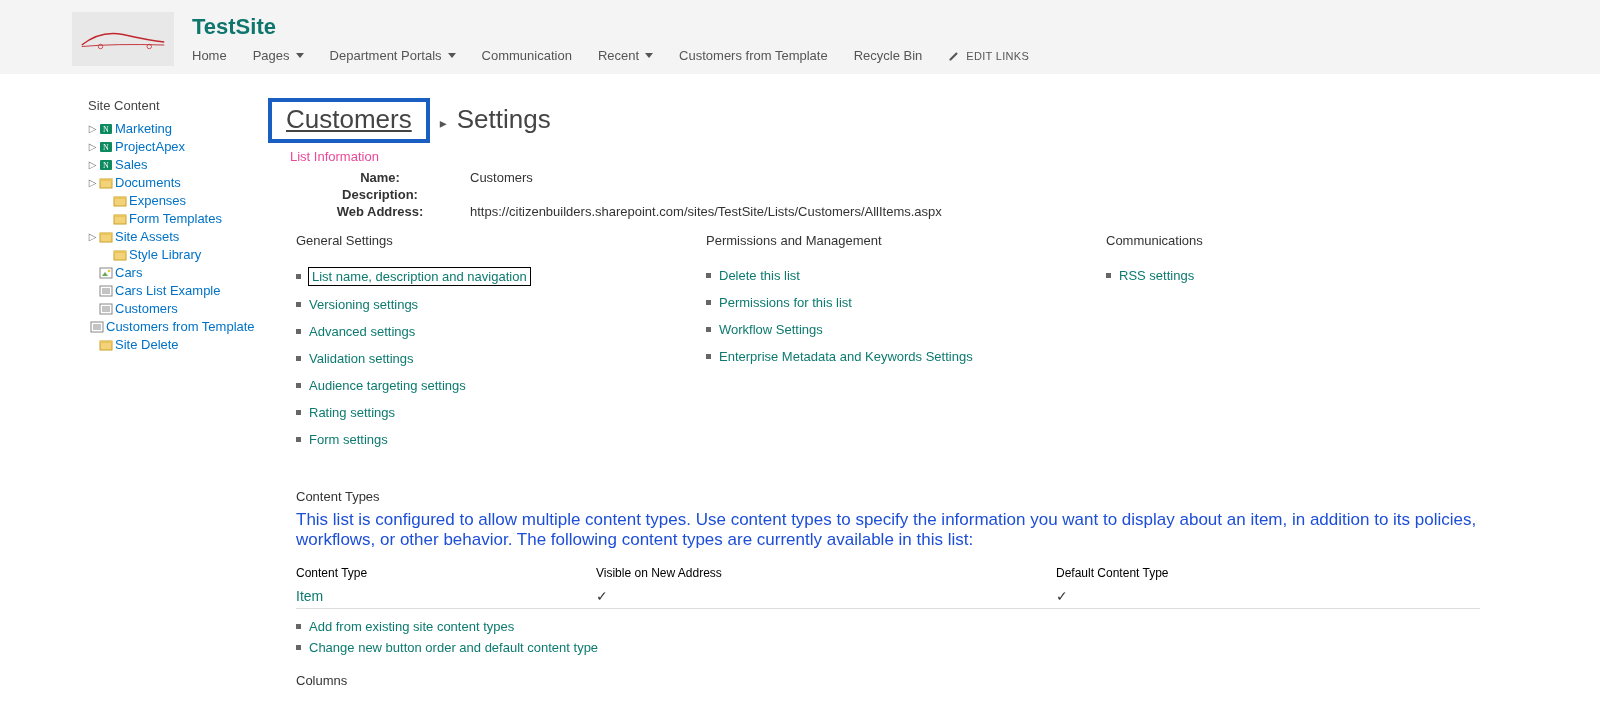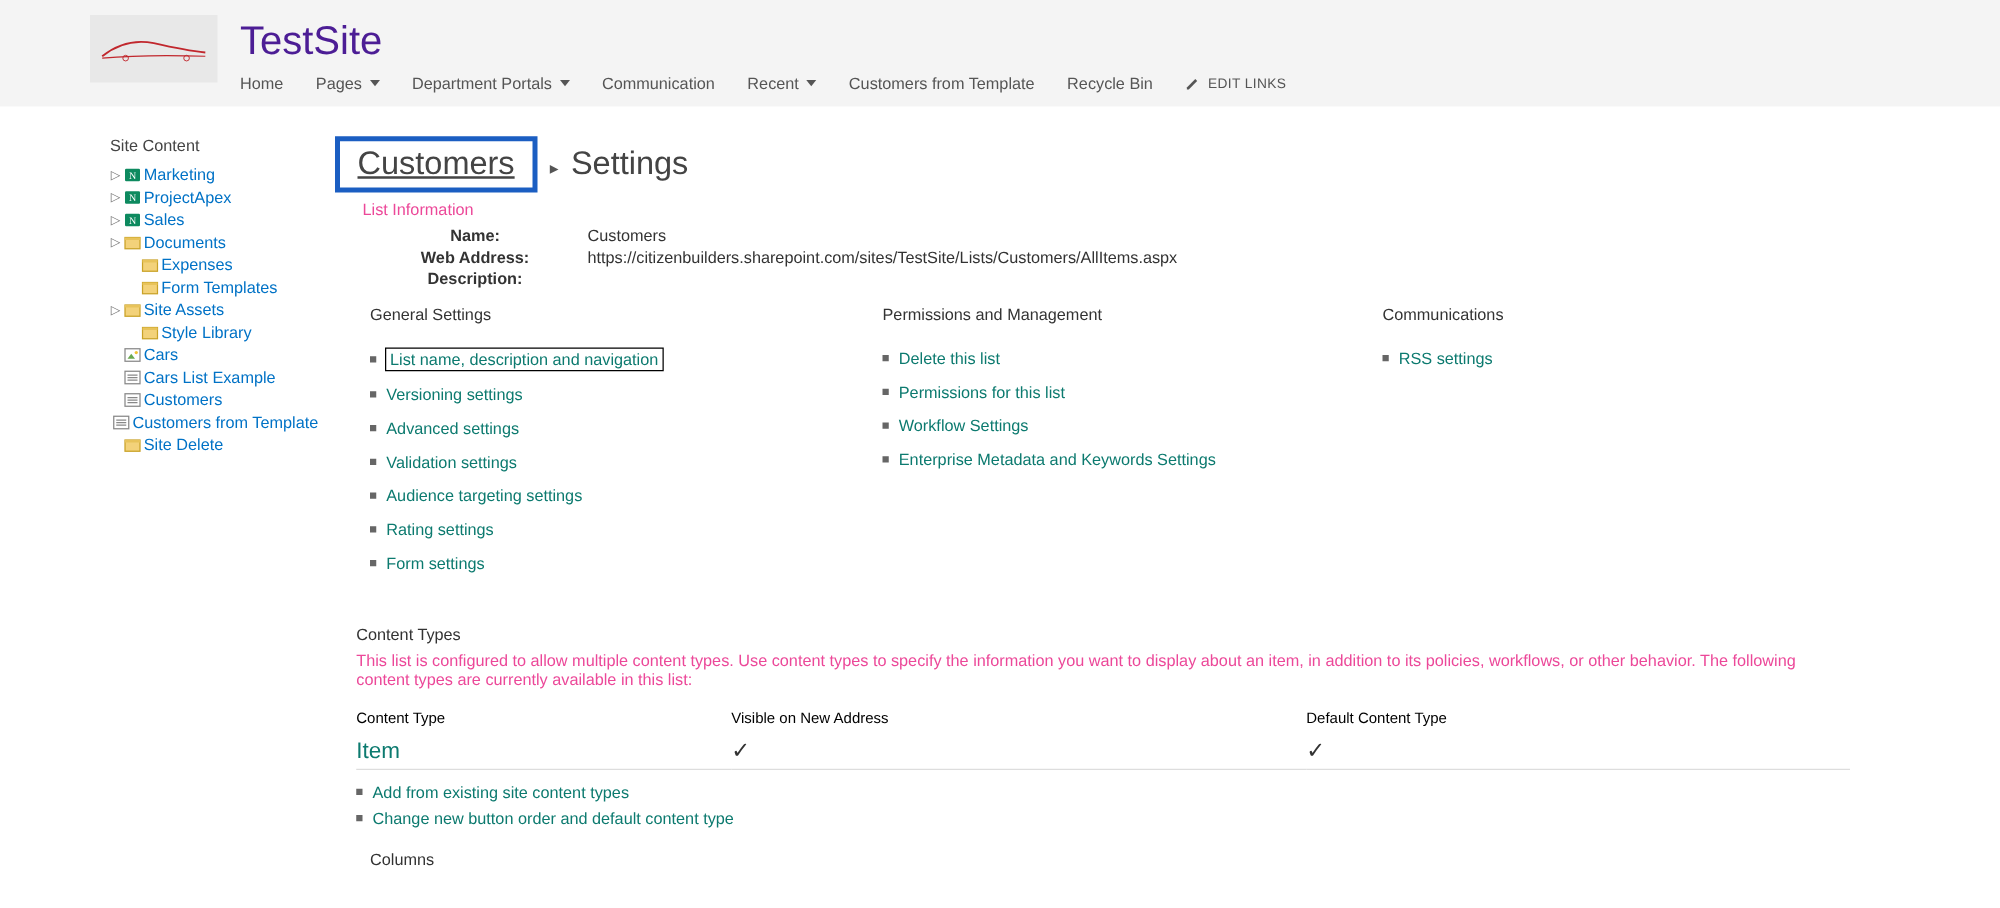--- a/index.html
+++ b/index.html
@@ -23,23 +23,23 @@
     display: flex;
     align-items: center;
     justify-content: center;
     margin-right: 18px;
     position: relative;
     overflow: hidden;
   }
   .site-logo svg { width: 90px; height: 40px; }
   .site-title-block { padding-top: 2px; }
   .site-title {
-    font-size: 32px;
-    font-weight: 400;
-    color: #4c1d95;
+    font-size: 22px;
+    font-weight: 700;
+    color: #0f766e;
     letter-spacing: 0px;
   }
   .top-nav {
     margin-top: 8px;
     display: flex;
     align-items: center;
     gap: 26px;
     font-size: 13px;
     color: #555;
     padding-bottom: 10px;
@@ -173,33 +173,33 @@
   .setting-link {
     color: #0c7a6f;
     font-size: 13px;
     cursor: pointer;
   }
   .setting-link.focused {
     outline: 1px solid #000;
     padding: 1px 3px;
   }
 
-  .ct-section { margin-left: 17px; margin-top: 30px; }
+  .ct-section { margin-left: 28px; margin-top: 30px; }
   .ct-head { font-size:13px; color:#333; margin-bottom: 6px; }
-  .ct-desc { font-size:13px; color:#ec4899; margin-bottom: 12px; }
+  .ct-desc { font-size:17px; color:#1d4ed8; margin-bottom: 12px; }
   .ct-table { width:100%; border-collapse: collapse; }
   .ct-table th {
     text-align: left;
     font-weight: normal;
     font-size: 12px;
     color: #000000;
     padding: 4px 0;
   }
   .ct-table td {
-    font-size: 18px;
+    font-size: 14px;
     padding: 4px 0;
     border-bottom: 1px solid #ddd;
   }
   .ct-table td.link { color:#0c7a6f; cursor:pointer; }
   .check { font-size:16px; }
   .ct-links { margin-top: 10px; }
   .ct-links li { margin: 6px 0; display:flex; align-items:center; gap:8px; }
 
   .columns-head { margin-left:28px; margin-top:18px; font-size:13px; }
 </style>
@@ -407,25 +407,25 @@
       <span class="bc-current">Settings</span>
     </div>
 
     <div class="section-h">List Information</div>
     <div class="info-block">
       <div class="info-row">
         <div class="info-label">Name:</div>
         <div class="info-value">Customers</div>
       </div>
       <div class="info-row">
+        <div class="info-label">Description:</div>
+      </div>
+      <div class="info-row">
         <div class="info-label">Web Address:</div>
         <div class="info-value">https://citizenbuilders.sharepoint.com/sites/TestSite/Lists/Customers/AllItems.aspx</div>
-      </div>
-      <div class="info-row">
-        <div class="info-label">Description:</div>
       </div>
     </div>
 
     <div class="cols3">
       <div>
         <div class="col-head">General Settings</div>
         <ul class="setting-list" id="general-list">
             <li>
               <span class="sq-bullet"></span>
               <span class="setting-link focused">List name, description and navigation</span>

